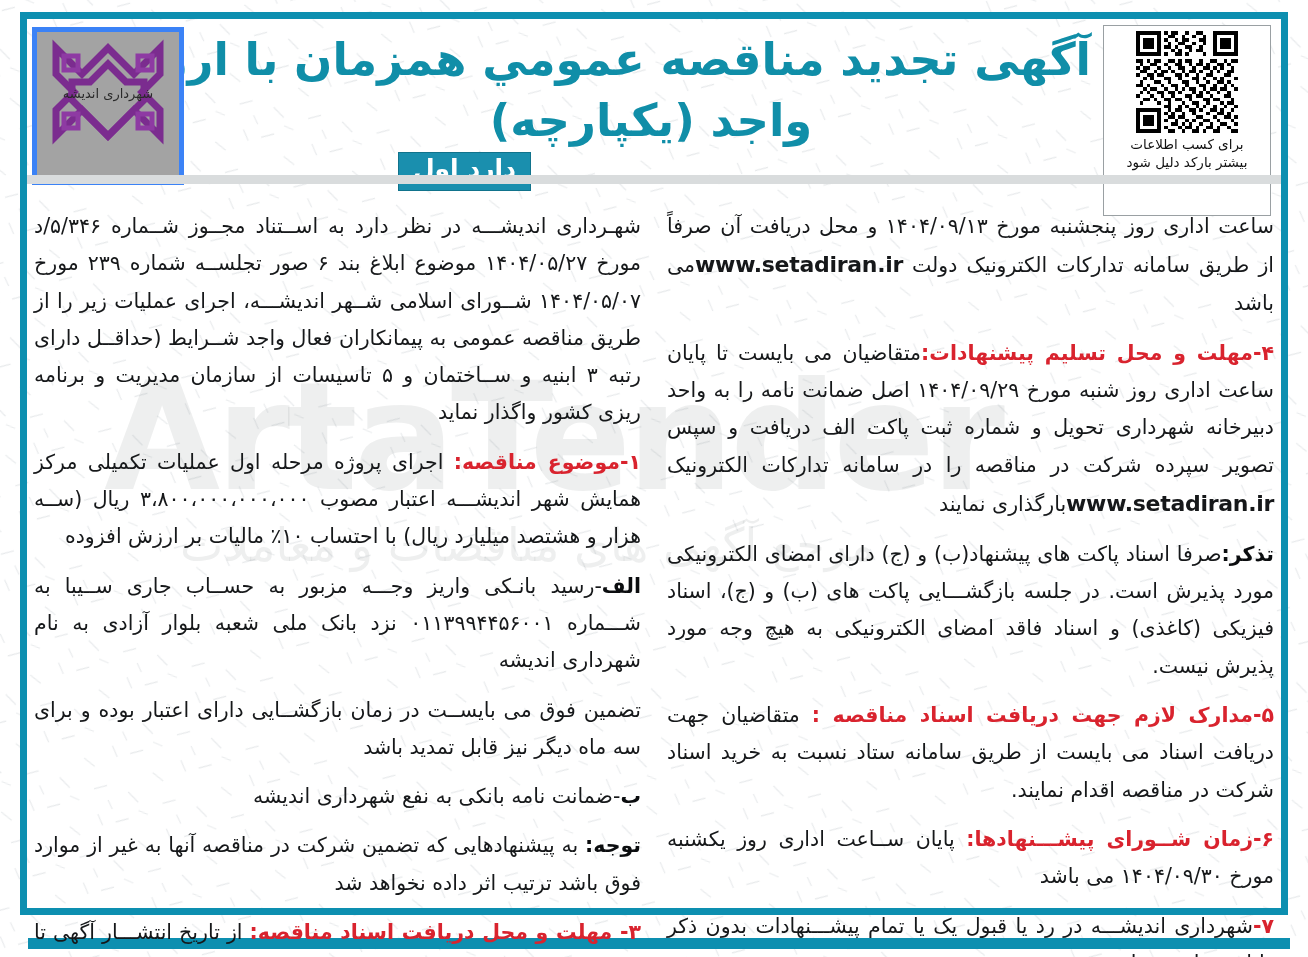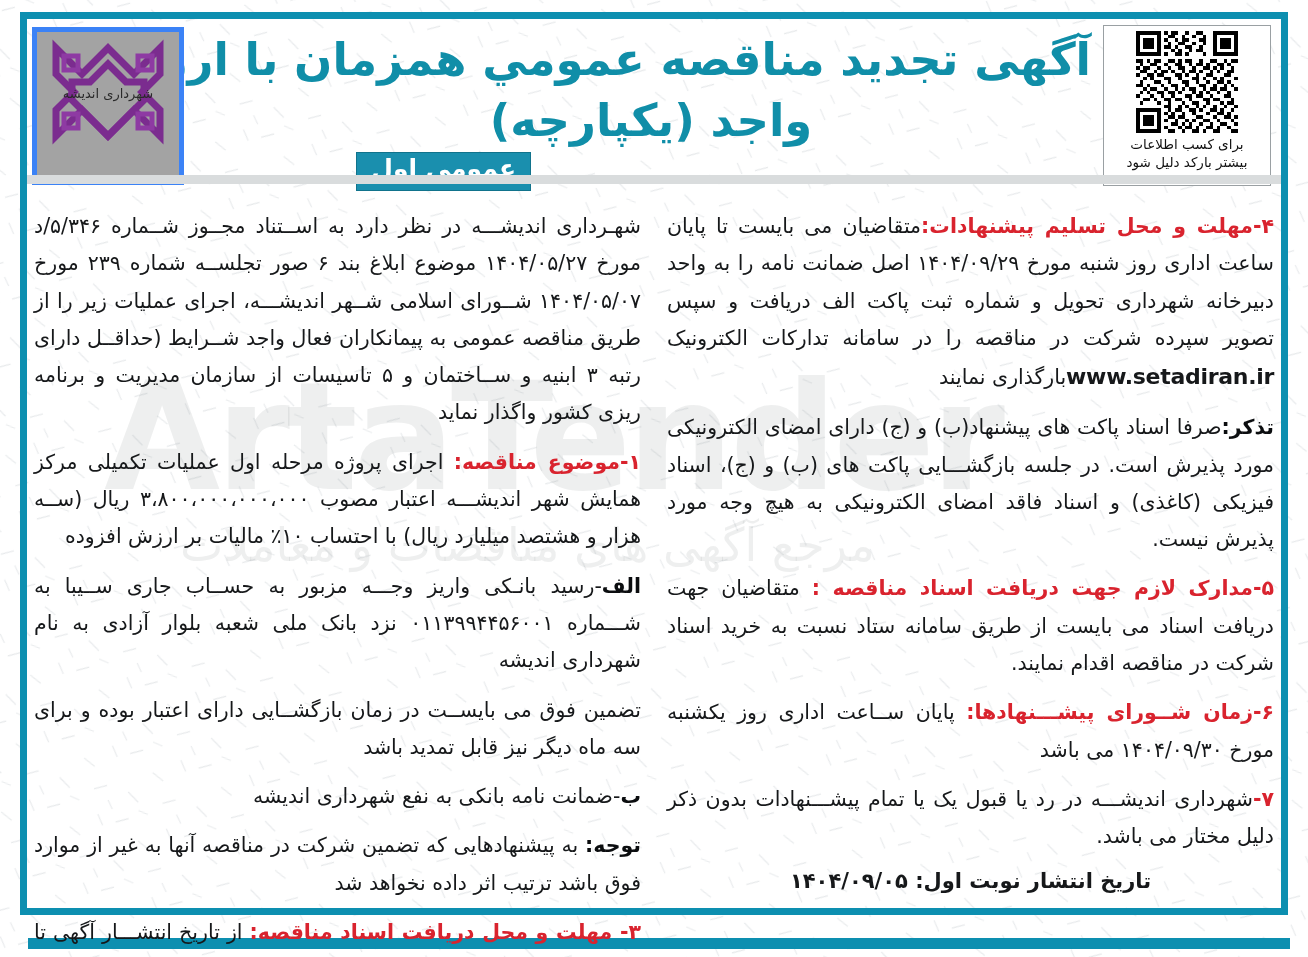--- a/index.html
+++ b/index.html
@@ -63,21 +63,21 @@
     height: 9px;
     background: #d9dcdd;
   }
 
   
   .qr-box {
     position: absolute;
     right: 10px;
     top: 6px;
     width: 168px;
-    height: 161px;
+    height: 191px;
     background: #ffffff;
     border: 1px solid #9aa0a3;
     box-sizing: border-box;
     display: flex;
     flex-direction: column;
     align-items: center;
     padding-top: 5px;
   }
   .qr-code {
     width: 112px;
@@ -468,21 +468,21 @@
       <div class="qr-caption">
         <span>برای کسب اطلاعات</span><br>
         <span>بیشتر بارکد دلیل شود</span>
       </div>
     </div>
 
     <div class="title-wrap">
       <div class="title-line">آگهی تجدید مناقصه عمومي همزمان با ارزیابی</div>
       <div class="title-line">واجد (یکپارچه)</div>
     </div>
-    <div class="nobat-badge">عمومی اول</div>
+    <div class="nobat-badge">دارد اول</div>
 
     <div class="logo-box">
       <svg width="140" height="144" viewBox="0 0 140 144" xmlns="http://www.w3.org/2000/svg">
         <g fill="none" stroke="#7b2c8f" stroke-width="7">
           <path d="M70 12 L96 38 L122 12 L122 38 L104 56 L122 74 L122 100 L96 74 L70 100
                    L44 74 L18 100 L18 74 L36 56 L18 38 L18 12 L44 38 Z"></path>
           <path d="M70 28 L88 46 L106 46 L106 64 L88 82 L70 100 L52 82 L34 64 L34 46 L52 46 Z"></path>
         </g>
         <g fill="none" stroke="#8e3aa3" stroke-width="5">
           <path d="M26 20 L40 20 L40 34 L26 34 Z"></path>
@@ -497,20 +497,21 @@
   <div class="header-rule"></div>
 
   <div class="watermark">
     <div class="wm-main">ArtaTender</div>
     <div class="wm-sub">مرجع آگهی های مناقصات و معاملات</div>
   </div>
 
   <div class="body-cols">
 
     <div class="col">
+      <p><span>ساعت اداری روز پنجشنبه مورخ ۱۴۰۴/۰۹/۱۳ و محل دریافت آن صرفاً از طریق سامانه تدارکات الکترونیک دولت </span><span class="url">www.setadiran.ir</span><span>می باشد</span></p>
 
       <p><span class="lbl-red">۴-</span><span class="lbl-red">مهلت و محل تسلیم پیشنهادات</span><span class="lbl-red">:</span><span>متقاضیان می بایست تا پایان ساعت اداری روز شنبه مورخ ۱۴۰۴/۰۹/۲۹ اصل ضمانت نامه را به واحد دبیرخانه شهرداری تحویل و شماره ثبت پاکت الف دریافت و سپس تصویر سپرده شرکت در مناقصه را در سامانه تدارکات الکترونیک </span><span class="url">www.setadiran.ir</span><span>بارگذاری نمایند</span></p>
 
       <p><span class="lbl-black">تذکر</span><span class="lbl-black">:</span><span>صرفا اسناد پاکت های پیشنهاد(ب) و (ج) دارای امضای الکترونیکی مورد پذیرش است. در جلسه بازگشـــایی پاکت های (ب) و (ج)، اسناد فیزیکی (کاغذی) و اسناد فاقد امضای الکترونیکی به هیچ وجه مورد پذیرش نیست.</span></p>
 
       <p><span class="lbl-red">۵-</span><span class="lbl-red">مدارک لازم جهت دریافت اسناد مناقصه</span><span class="lbl-red"> :</span><span> متقاضیان جهت دریافت اسناد می بایست از طریق سامانه ستاد نسبت به خرید اسناد شرکت در مناقصه اقدام نمایند.</span></p>
 
       <p><span class="lbl-red">۶-</span><span class="lbl-red">زمان شــورای پیشـــنهادها</span><span class="lbl-red">:</span><span> پایان ســاعت اداری روز یکشنبه مورخ ۱۴۰۴/۰۹/۳۰ می باشد</span></p>
 
       <p><span class="lbl-red">۷-</span><span>شهرداری اندیشـــه در رد یا قبول یک یا تمام پیشـــنهادات بدون ذکر دلیل مختار می باشد.</span></p>

